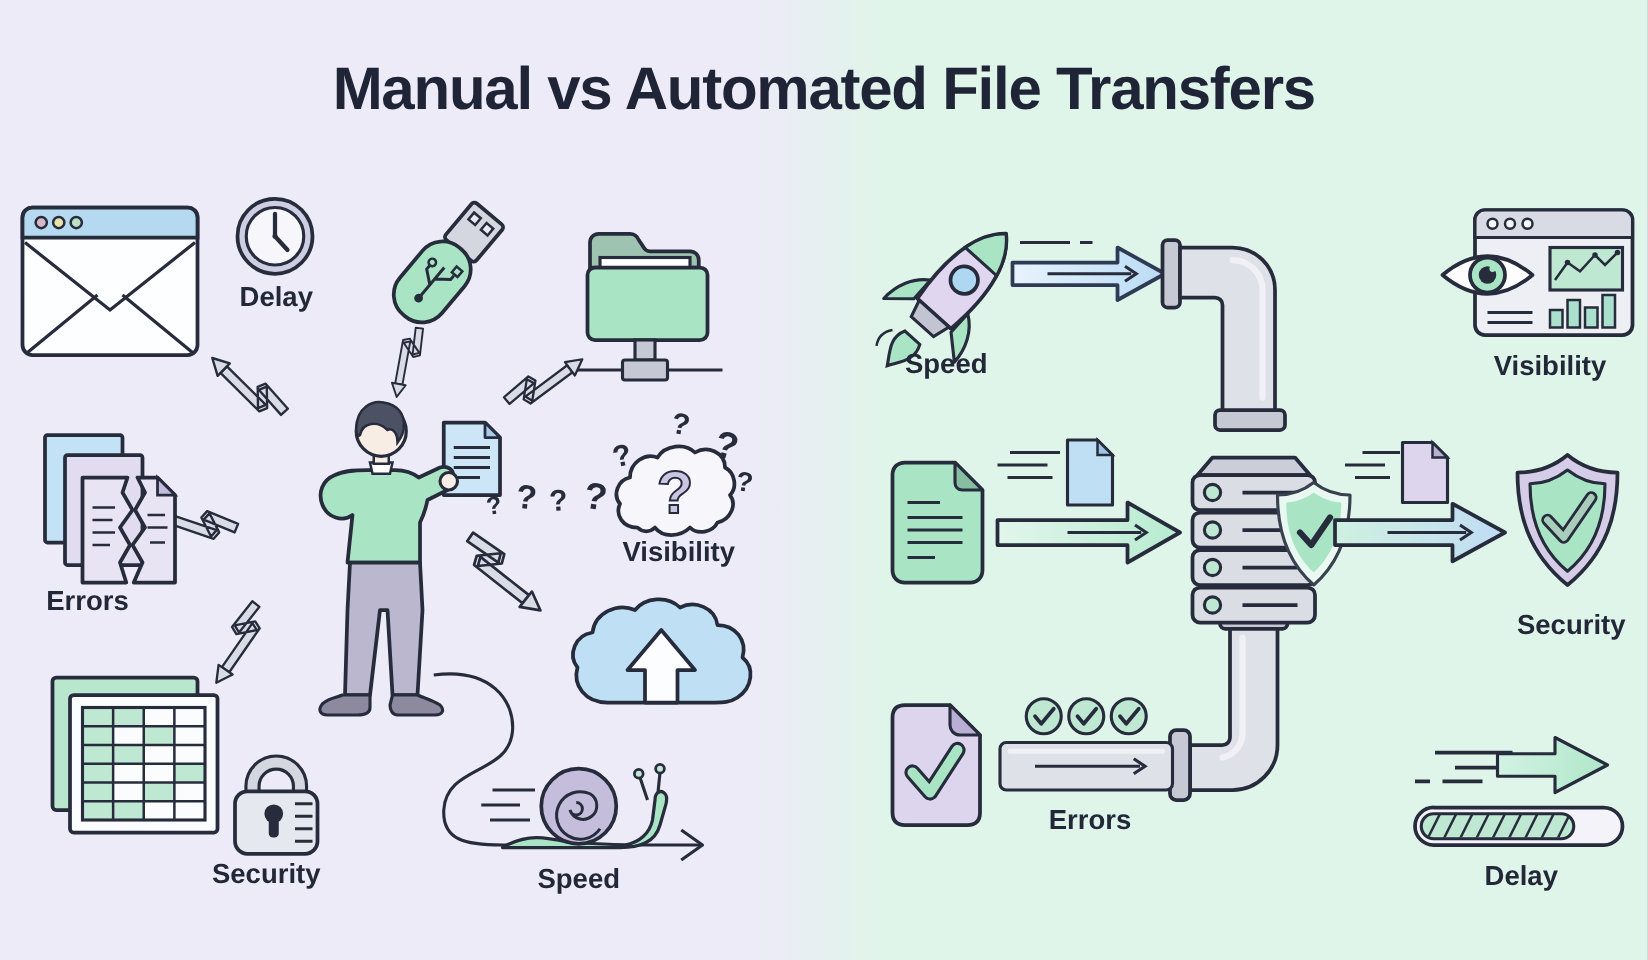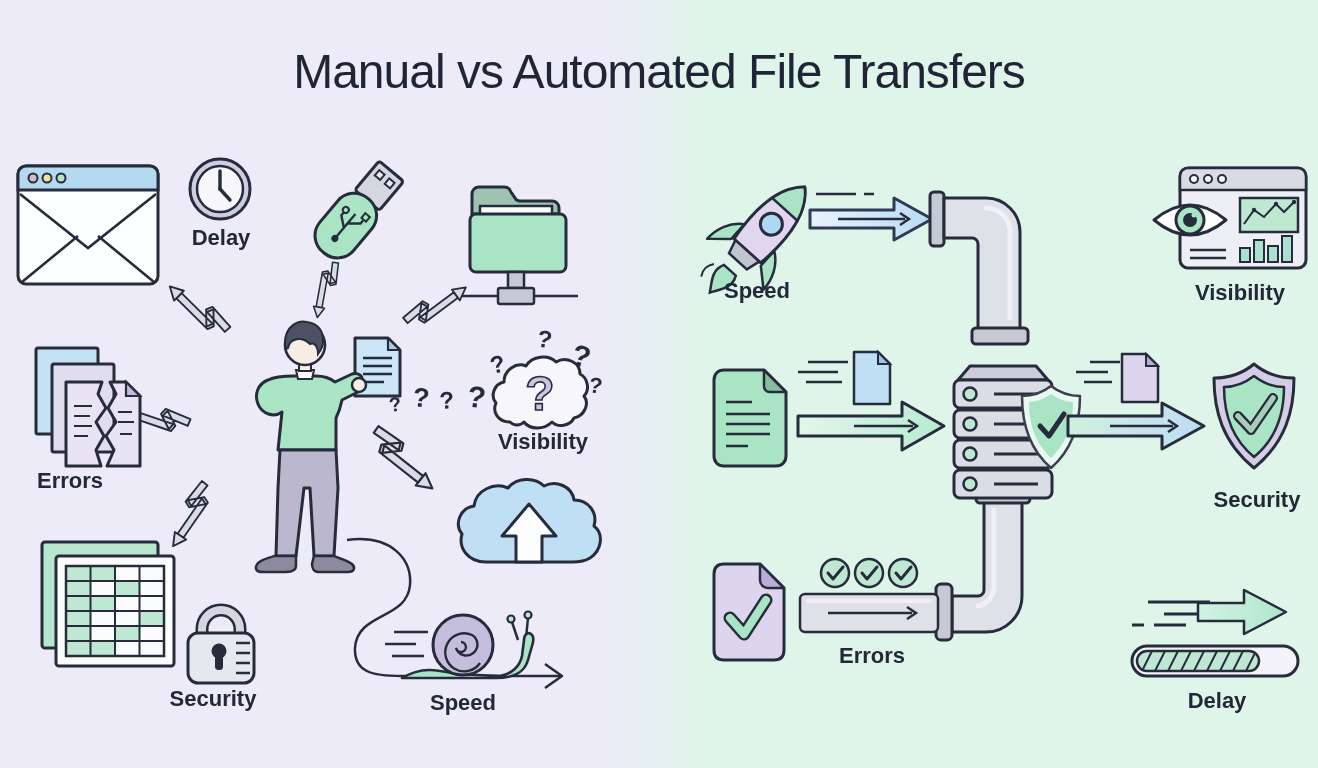--- a/index.html
+++ b/index.html
@@ -4,21 +4,21 @@
 <style>
   html,body{margin:0;padding:0;background:#cfd2da;}
   .stage{
     position:relative;width:1318px;height:768px;overflow:hidden;
     background:linear-gradient(90deg,#ECEBF7 0%,#ECEBF7 46%,#DFF5E9 54%,#DFF5E9 100%);
     font-family:"Liberation Sans",sans-serif;
   }
   .abs{position:absolute;}
   .title{
     position:absolute;left:0;top:44px;width:1318px;text-align:center;
-    font-size:48px;font-weight:400;letter-spacing:-1px;color:#1F2436;
+    font-size:48px;font-weight:700;letter-spacing:-1px;color:#1F2436;
   }
   .lbl{
     position:absolute;text-align:center;font-size:22px;font-weight:600;color:#232838;
   }
   svg{display:block;overflow:visible;}
   text{font-family:"Liberation Sans",sans-serif;}
 </style>
 </head>
 <body>
 

